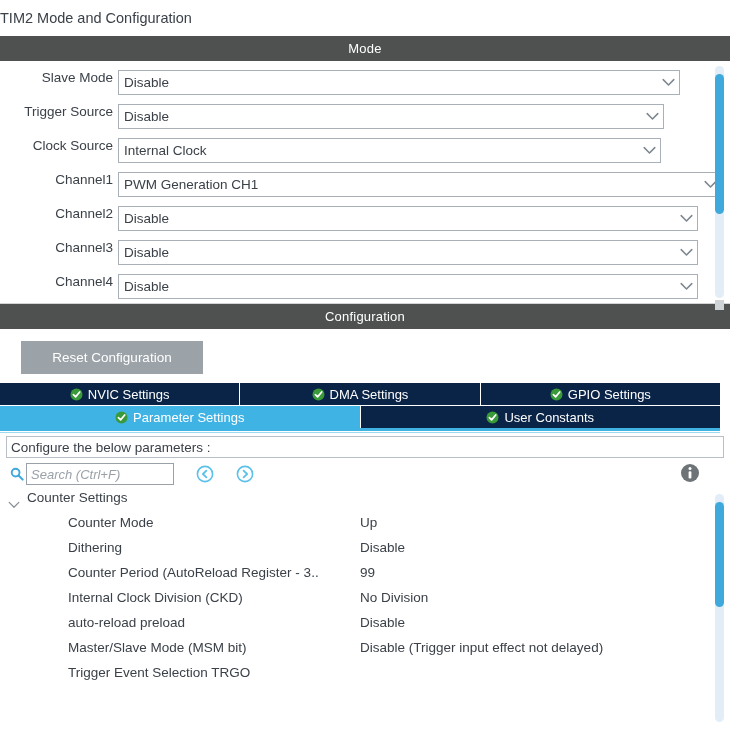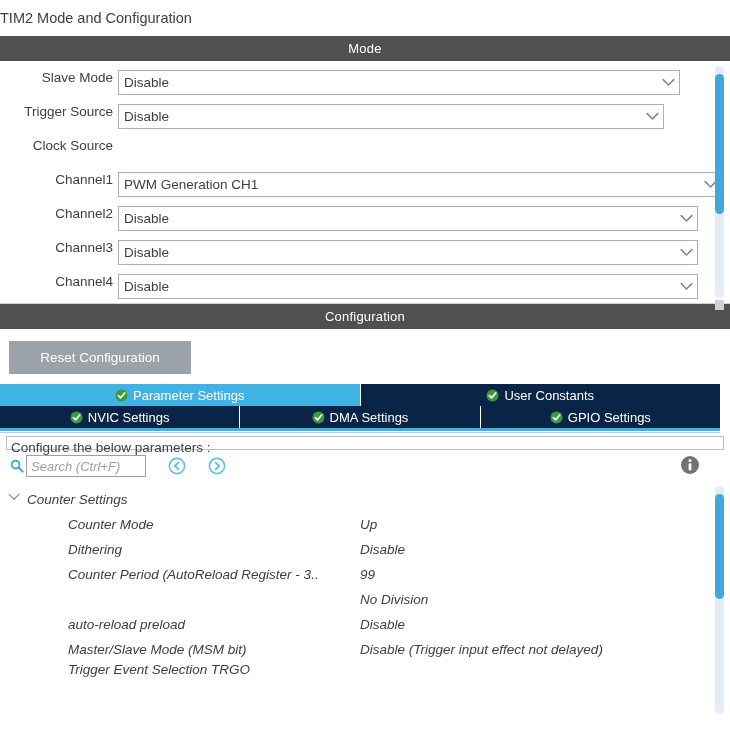--- a/index.html
+++ b/index.html
@@ -60,60 +60,61 @@
   }
   .sb-gap{position:absolute;right:6px;width:9px;background:#cfd3d6;}
 
   
   .cfg{position:relative;background:#fff;}
   .reset-wrap{padding:12px 0 9px 9px;}
   .reset-btn{
     width:182px;height:33px;background:#9ba2a8;border:none;
     color:#ffffff;font-size:13.5px;font-family:inherit;
     cursor:default;
+    margin-left:12px;
   }
 
   
   .tabrow{display:flex;height:22px;width:720px;}
   .tab{
     flex:1;display:flex;align-items:center;justify-content:center;
     background:#0a2447;color:#ffffff;font-size:13px;
     border-right:1px solid #ffffff;box-sizing:border-box;
   }
   .tabrow .tab:last-child{border-right:none;}
   .tabrow2 .tab.active{background:#40b3e5;color:#ffffff;}
   .tabrow2{margin-top:1px;}
   .tab .ck{margin-right:5px;display:flex;}
   .tabs-underline{height:3px;width:720px;background:#40b3e5;}
   .tabs-underline2{height:1px;width:720px;background:#9fd9f0;margin-top:1px;}
 
   
   .cfg-banner{
-    margin:3px 6px 0 6px;height:14px;line-height:22px;
+    margin:3px 6px 0 6px;height:22px;line-height:22px;
     border:1px solid #b9bfc6;background:#fff;
     padding-left:4px;font-size:13.5px;color:#3b4148;
     box-sizing:border-box;
   }
 
   
   .searchrow{display:flex;align-items:center;height:32px;padding-left:8px;position:relative;}
   .search-ico{width:18px;display:flex;align-items:center;justify-content:center;}
   .search-input{
-    width:120px;height:22px;box-sizing:border-box;
+    width:148px;height:22px;box-sizing:border-box;
     border:1px solid #9aa1a8;background:#fff;
     font-family:inherit;font-size:13px;color:#3b4148;
     padding-left:4px;font-style:italic;
   }
   .search-input::placeholder{color:#9aa1a8;font-style:italic;}
   .navbtn{margin-left:22px;display:flex;align-items:center;}
   .info-ico{position:absolute;right:30px;top:5px;}
 
   
   .tree{position:relative;height:236px;overflow:hidden;}
-  .trow{display:flex;align-items:flex-end;height:25px;position:relative;font-style:italic;}
+  .trow{display:flex;align-items:flex-start;height:25px;position:relative;}
   .tgroup .tlabel{padding-left:27px;font-size:13.5px;color:#3b4148;}
   .tgroup .tw{position:absolute;left:8px;top:7px;}
   .tleaf .tlabel{padding-left:68px;font-size:13.5px;color:#3b4148;white-space:nowrap;}
   .tval{position:absolute;left:360px;font-size:13.5px;color:#3b4148;white-space:nowrap;}
   .trow.clipped{height:20px;overflow:hidden;}
 </style>
 </head>
 <body>
 
 <div class="page">
@@ -141,20 +142,28 @@
             <div class="cv">Disable</div>
             <div class="chev">
               <svg width="13" height="9" viewBox="0 0 13 9">
                 <path d="M1.2 1.6 L6.5 7 L11.8 1.6" fill="none" stroke="#7d868f" stroke-width="1.5" stroke-linecap="round" stroke-linejoin="round"></path>
               </svg>
             </div>
           </div>
         </div>
         <div class="mode-row">
           <div class="mode-label">Clock Source</div>
+          <div class="combo" style="width: 543px;">
+            <div class="cv">Internal Clock</div>
+            <div class="chev">
+              <svg width="13" height="9" viewBox="0 0 13 9">
+                <path d="M1.2 1.6 L6.5 7 L11.8 1.6" fill="none" stroke="#7d868f" stroke-width="1.5" stroke-linecap="round" stroke-linejoin="round"></path>
+              </svg>
+            </div>
+          </div>
         </div>
         <div class="mode-row">
           <div class="mode-label">Channel1</div>
           <div class="combo" style="width: 604px;">
             <div class="cv">PWM Generation CH1</div>
             <div class="chev">
               <svg width="13" height="9" viewBox="0 0 13 9">
                 <path d="M1.2 1.6 L6.5 7 L11.8 1.6" fill="none" stroke="#7d868f" stroke-width="1.5" stroke-linecap="round" stroke-linejoin="round"></path>
               </svg>
             </div>
@@ -201,67 +210,67 @@
   <div class="sb-gap" style="top:300px;height:10px;"></div>
 
   <div class="section-bar">Configuration</div>
 
   <div class="cfg">
 
     <div class="reset-wrap">
       <button class="reset-btn">Reset Configuration</button>
     </div>
 
+    <div class="tabrow tabrow1" id="tabrow1">
+        <div class="tab">
+          <span class="ck">
+            <svg width="13" height="13" viewBox="0 0 13 13">
+              <circle cx="6.5" cy="6.5" r="6" fill="#3a9a3a"></circle>
+              <path d="M3.4 6.7 L5.6 8.9 L9.7 4.0" fill="none" stroke="#ffffff" stroke-width="1.7" stroke-linecap="round" stroke-linejoin="round"></path>
+            </svg>
+          </span>
+          <span>NVIC Settings</span>
+        </div>
+        <div class="tab">
+          <span class="ck">
+            <svg width="13" height="13" viewBox="0 0 13 13">
+              <circle cx="6.5" cy="6.5" r="6" fill="#3a9a3a"></circle>
+              <path d="M3.4 6.7 L5.6 8.9 L9.7 4.0" fill="none" stroke="#ffffff" stroke-width="1.7" stroke-linecap="round" stroke-linejoin="round"></path>
+            </svg>
+          </span>
+          <span>DMA Settings</span>
+        </div>
+        <div class="tab">
+          <span class="ck">
+            <svg width="13" height="13" viewBox="0 0 13 13">
+              <circle cx="6.5" cy="6.5" r="6" fill="#3a9a3a"></circle>
+              <path d="M3.4 6.7 L5.6 8.9 L9.7 4.0" fill="none" stroke="#ffffff" stroke-width="1.7" stroke-linecap="round" stroke-linejoin="round"></path>
+            </svg>
+          </span>
+          <span>GPIO Settings</span>
+        </div>
+      </div>
     <div class="tabrow tabrow2" id="tabrow2">
         <div class="tab active">
           <span class="ck">
             <svg width="13" height="13" viewBox="0 0 13 13">
               <circle cx="6.5" cy="6.5" r="6" fill="#3a9a3a"></circle>
               <path d="M3.4 6.7 L5.6 8.9 L9.7 4.0" fill="none" stroke="#ffffff" stroke-width="1.7" stroke-linecap="round" stroke-linejoin="round"></path>
             </svg>
           </span>
           <span>Parameter Settings</span>
         </div>
         <div class="tab">
           <span class="ck">
             <svg width="13" height="13" viewBox="0 0 13 13">
               <circle cx="6.5" cy="6.5" r="6" fill="#3a9a3a"></circle>
               <path d="M3.4 6.7 L5.6 8.9 L9.7 4.0" fill="none" stroke="#ffffff" stroke-width="1.7" stroke-linecap="round" stroke-linejoin="round"></path>
             </svg>
           </span>
           <span>User Constants</span>
-        </div>
-      </div>
-    <div class="tabrow tabrow1" id="tabrow1">
-        <div class="tab">
-          <span class="ck">
-            <svg width="13" height="13" viewBox="0 0 13 13">
-              <circle cx="6.5" cy="6.5" r="6" fill="#3a9a3a"></circle>
-              <path d="M3.4 6.7 L5.6 8.9 L9.7 4.0" fill="none" stroke="#ffffff" stroke-width="1.7" stroke-linecap="round" stroke-linejoin="round"></path>
-            </svg>
-          </span>
-          <span>NVIC Settings</span>
-        </div>
-        <div class="tab">
-          <span class="ck">
-            <svg width="13" height="13" viewBox="0 0 13 13">
-              <circle cx="6.5" cy="6.5" r="6" fill="#3a9a3a"></circle>
-              <path d="M3.4 6.7 L5.6 8.9 L9.7 4.0" fill="none" stroke="#ffffff" stroke-width="1.7" stroke-linecap="round" stroke-linejoin="round"></path>
-            </svg>
-          </span>
-          <span>DMA Settings</span>
-        </div>
-        <div class="tab">
-          <span class="ck">
-            <svg width="13" height="13" viewBox="0 0 13 13">
-              <circle cx="6.5" cy="6.5" r="6" fill="#3a9a3a"></circle>
-              <path d="M3.4 6.7 L5.6 8.9 L9.7 4.0" fill="none" stroke="#ffffff" stroke-width="1.7" stroke-linecap="round" stroke-linejoin="round"></path>
-            </svg>
-          </span>
-          <span>GPIO Settings</span>
         </div>
       </div>
     <div class="tabs-underline"></div>
     <div class="tabs-underline2"></div>
 
     <div class="cfg-banner">Configure the below parameters :</div>
 
     <div class="searchrow">
       <span class="search-ico">
         <svg width="14" height="14" viewBox="0 0 14 14">
@@ -305,20 +314,21 @@
           </div>
           <div class="trow tleaf">
             <span class="tlabel">Dithering</span>
             <span class="tval">Disable</span>
           </div>
           <div class="trow tleaf">
             <span class="tlabel">Counter Period (AutoReload Register - 3..</span>
             <span class="tval">99</span>
           </div>
           <div class="trow tleaf">
+            <span class="tlabel">Internal Clock Division (CKD)</span>
             <span class="tval">No Division</span>
           </div>
           <div class="trow tleaf">
             <span class="tlabel">auto-reload preload</span>
             <span class="tval">Disable</span>
           </div>
           <div class="trow tleaf">
             <span class="tlabel">Master/Slave Mode (MSM bit)</span>
             <span class="tval">Disable (Trigger input effect not delayed)</span>
           </div>

